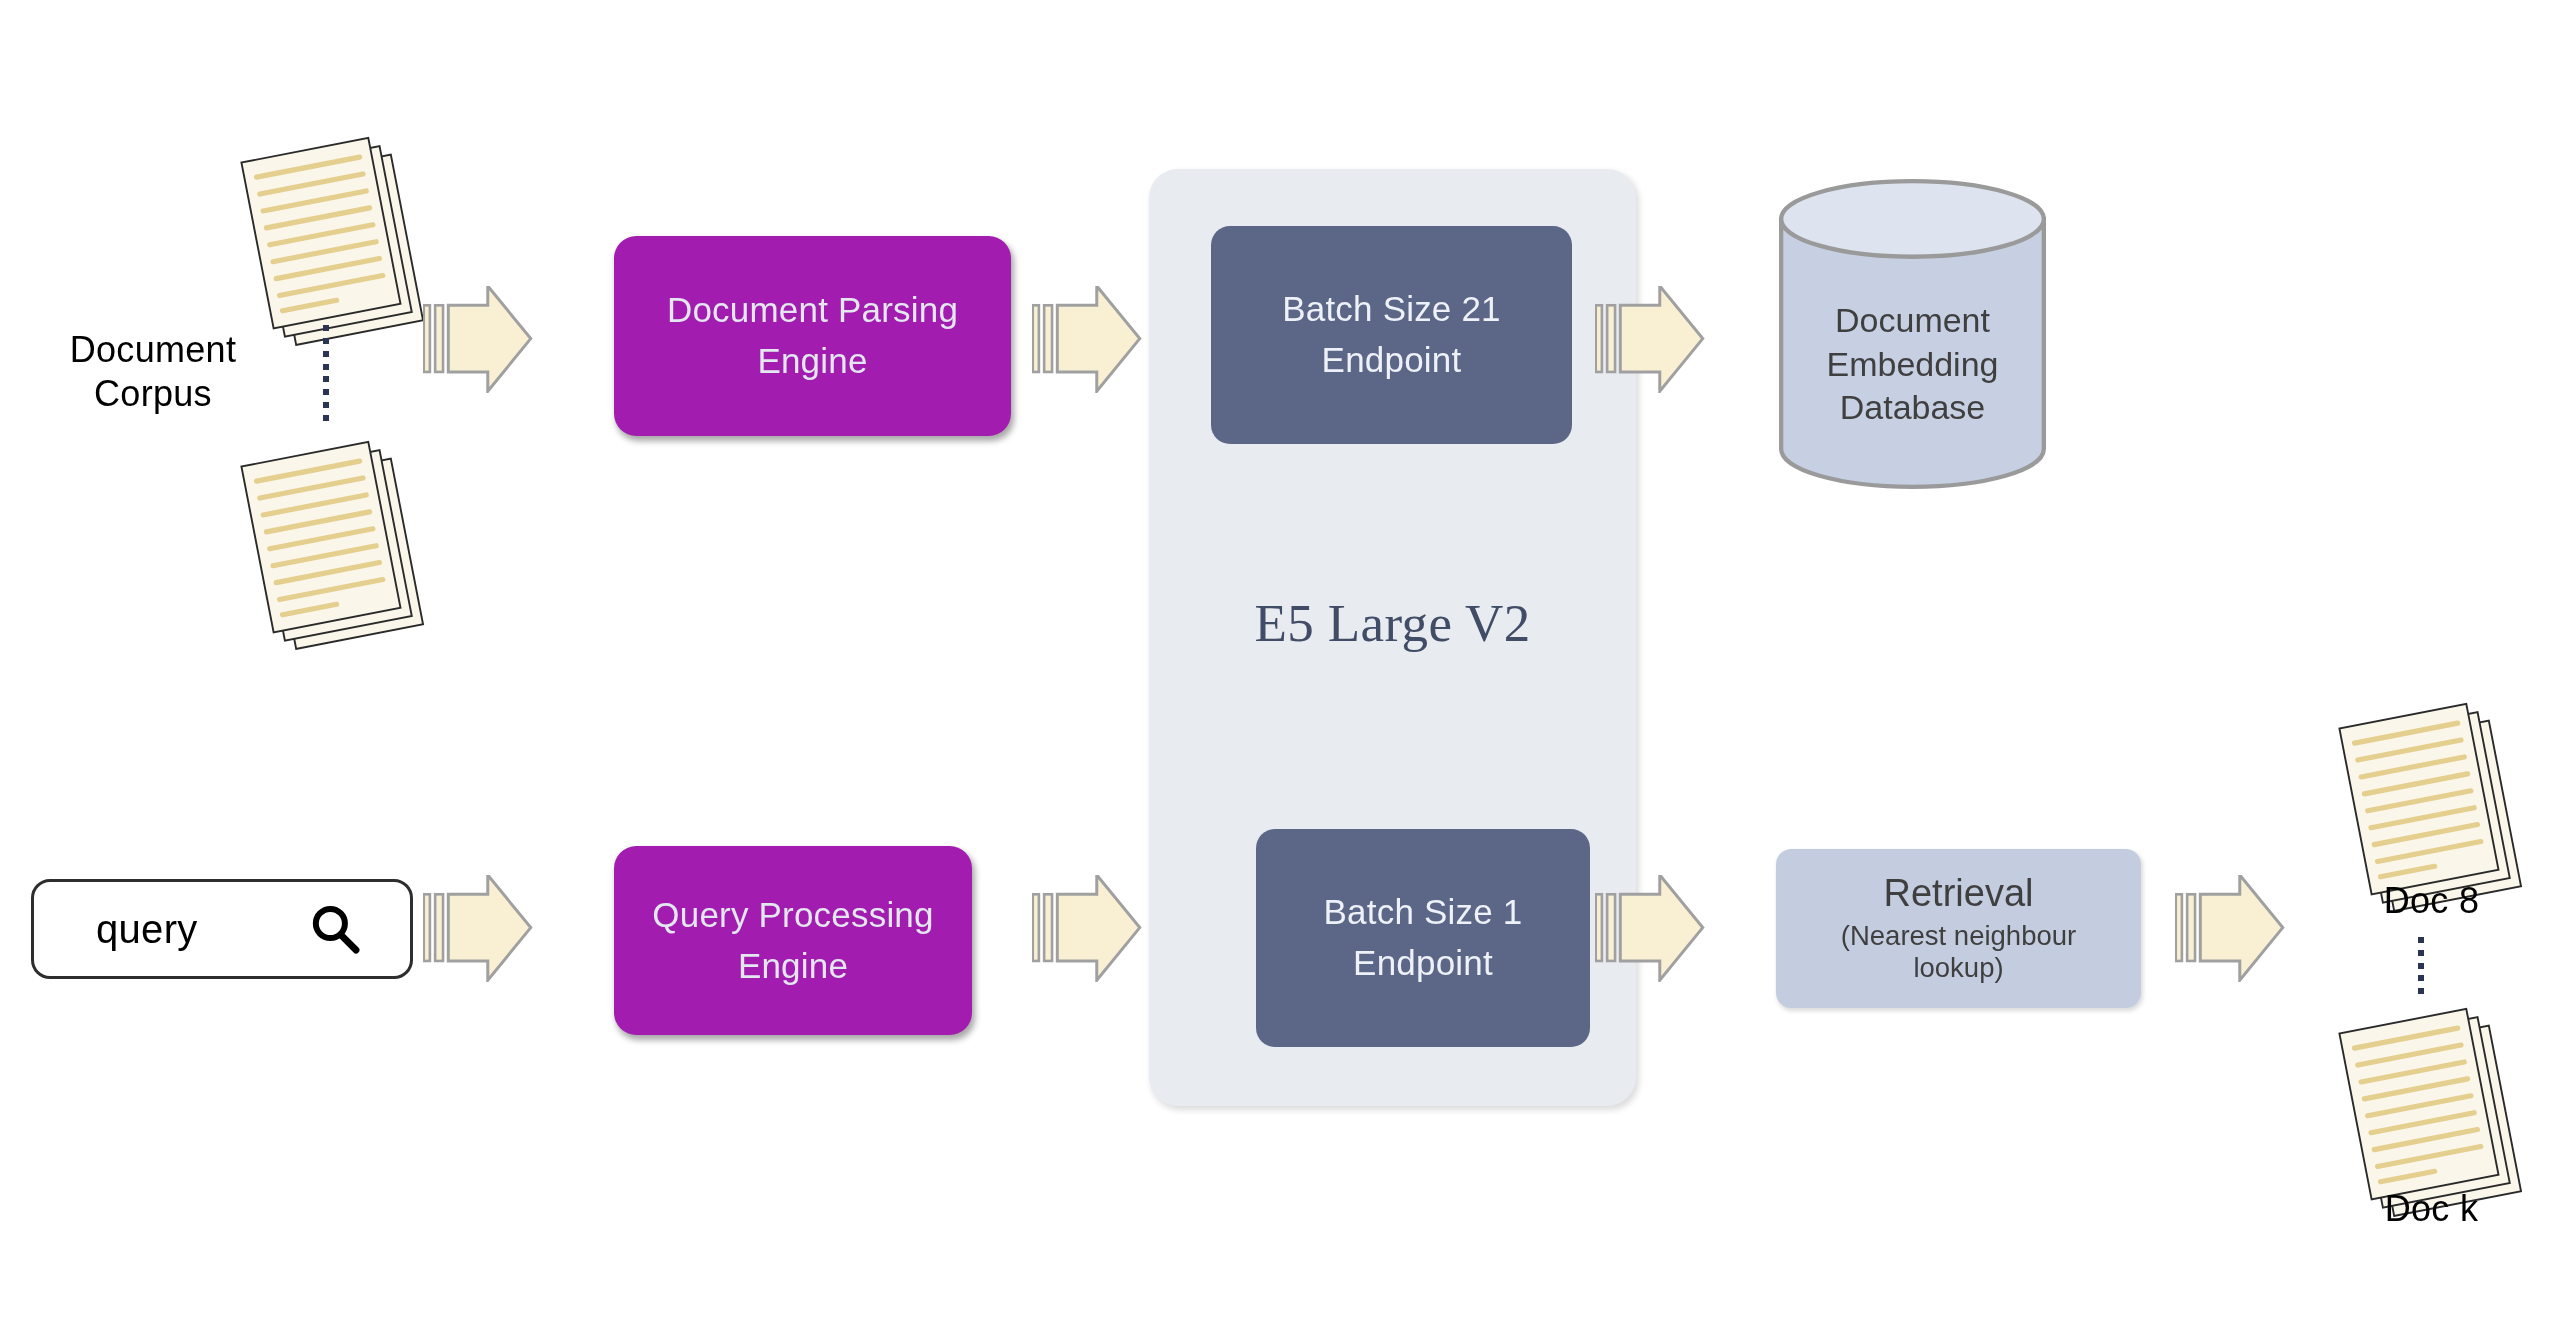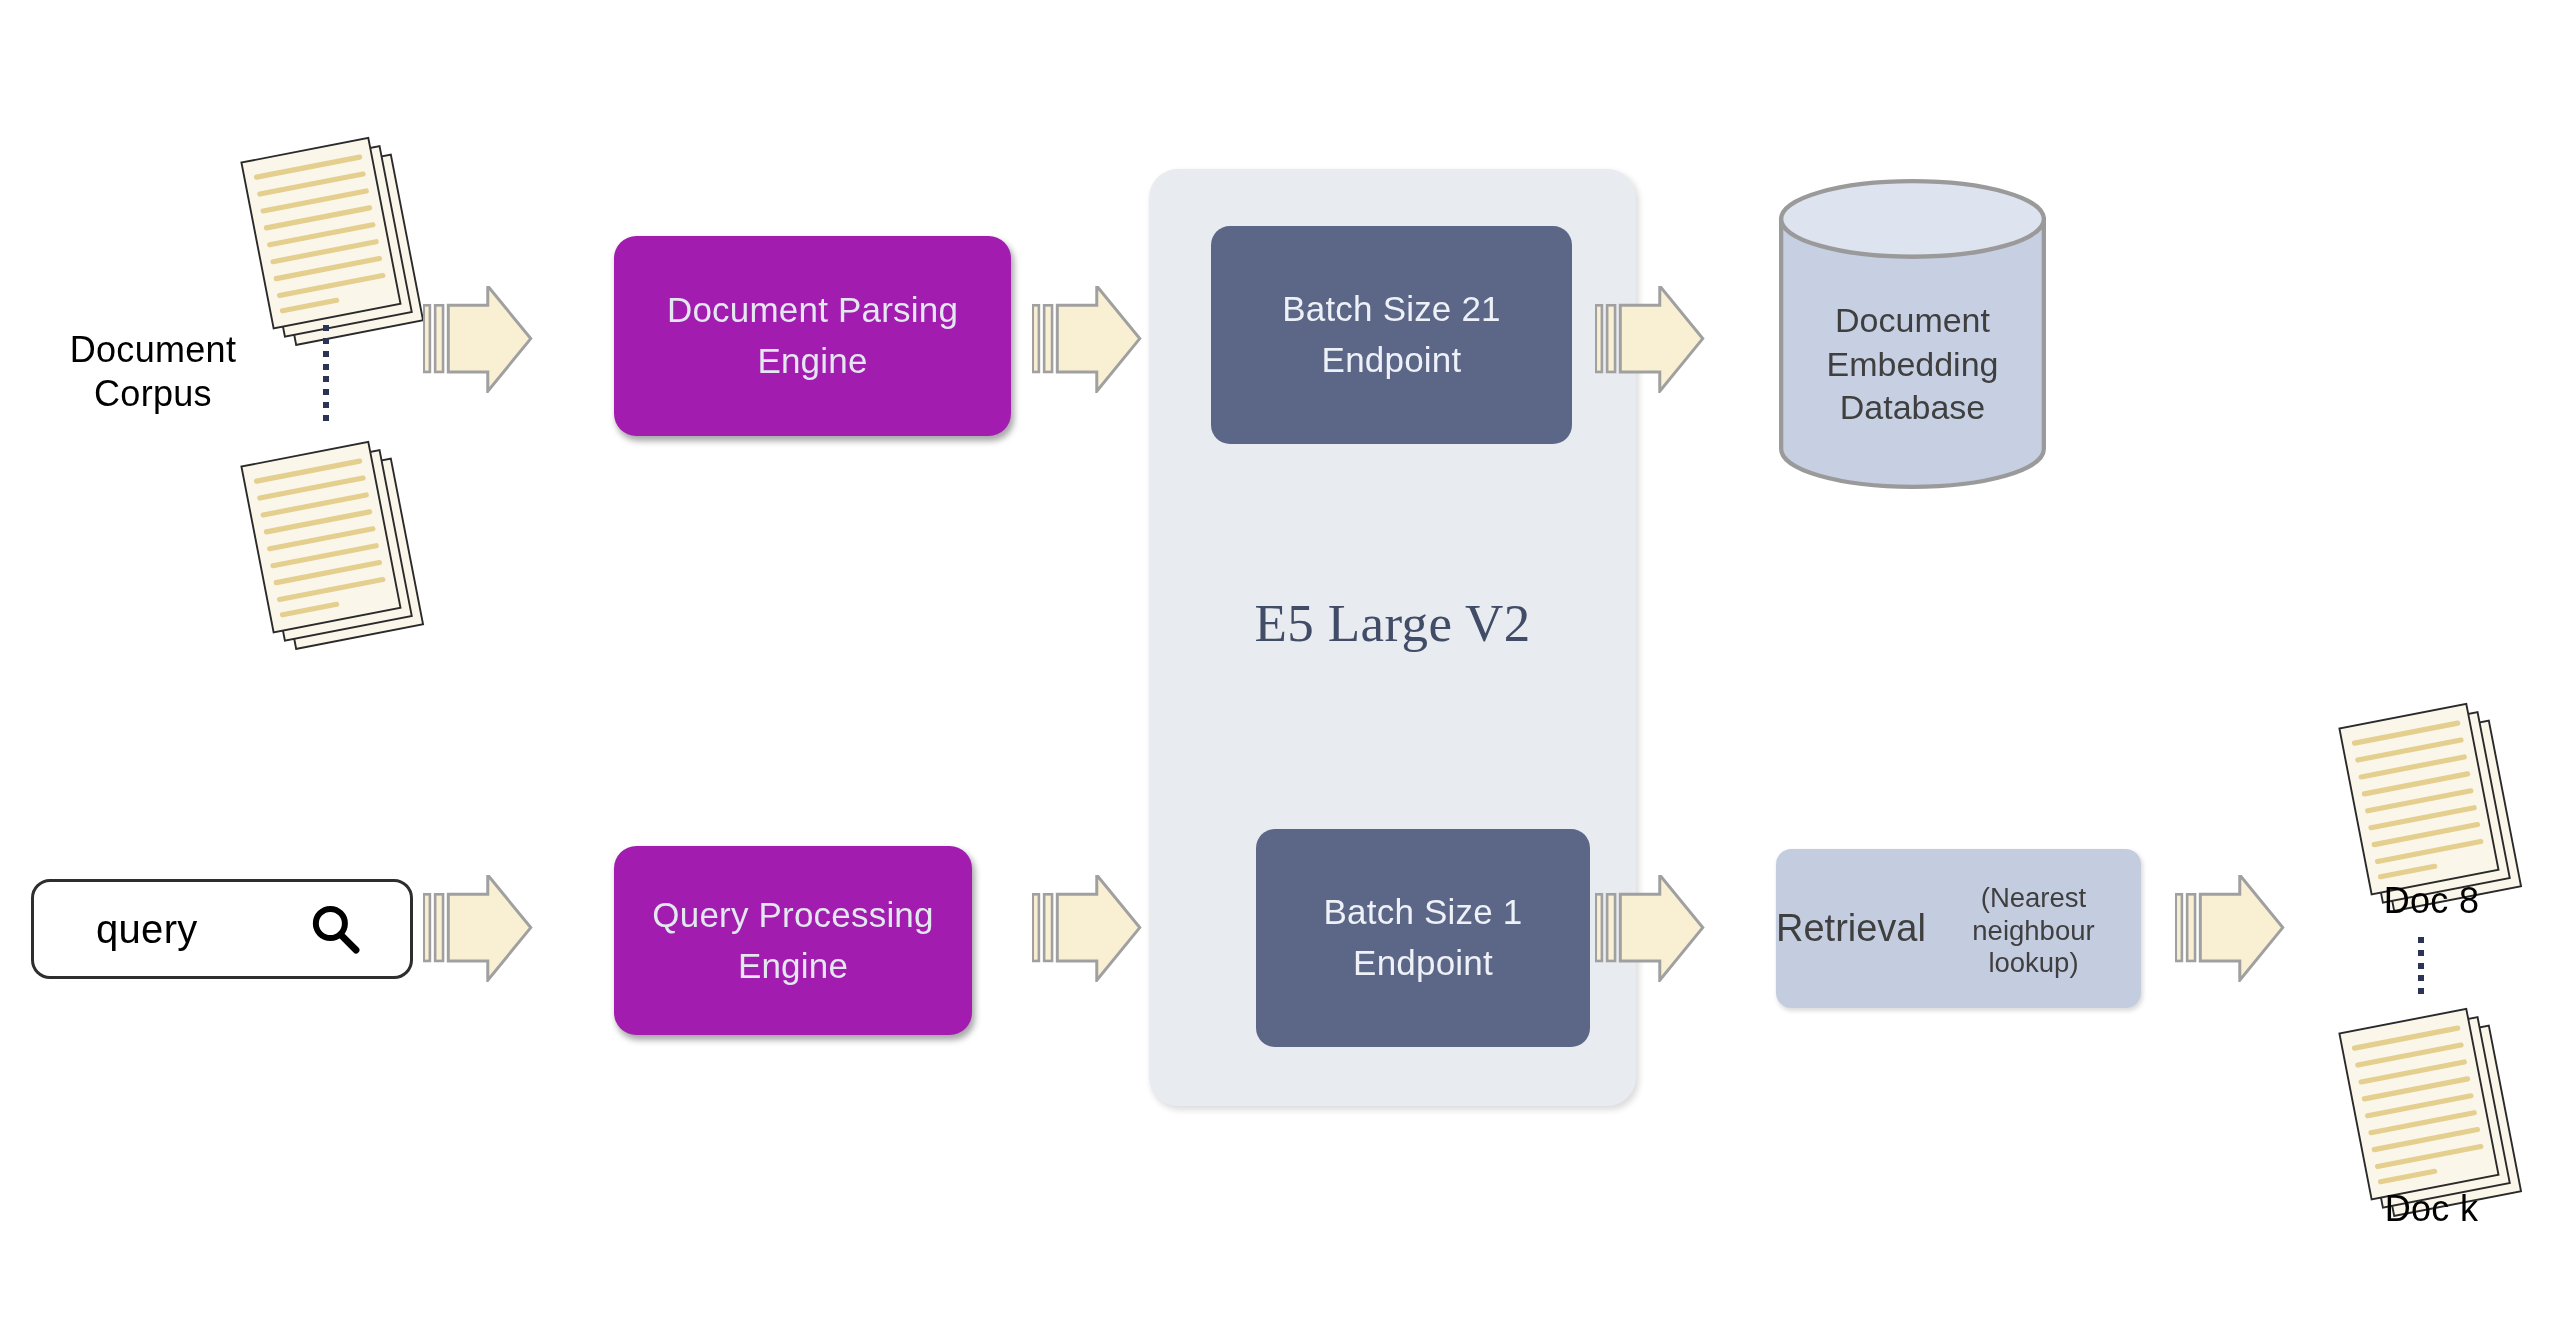--- a/index.html
+++ b/index.html
@@ -78,21 +78,21 @@
     white-space: pre-line;
     letter-spacing: 0.2px;
   }
 
   
   .retrieval-box {
     background: #c4cde0;
     border-radius: 15.5px;
     box-shadow: 1.7px 2.6px 4.3px rgba(0,0,0,0.14);
     display: flex;
-    flex-direction: row;
+    flex-direction: column;
     align-items: center;
     justify-content: center;
   }
   .retrieval-title {
     color: #3f3f3f;
     font-size: 38px;
     line-height: 1.1;
     text-align: center;
   }
   .retrieval-sub {

